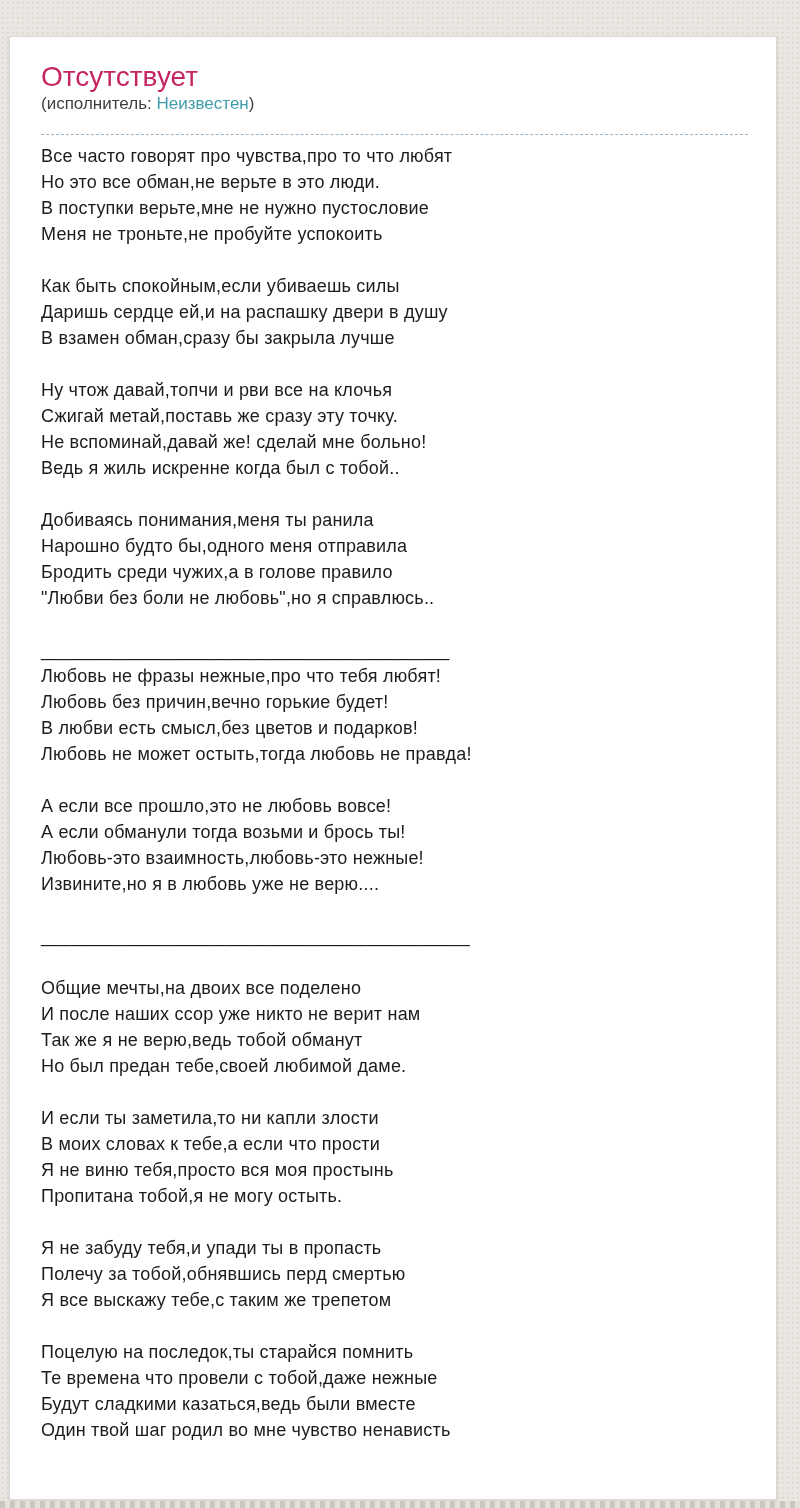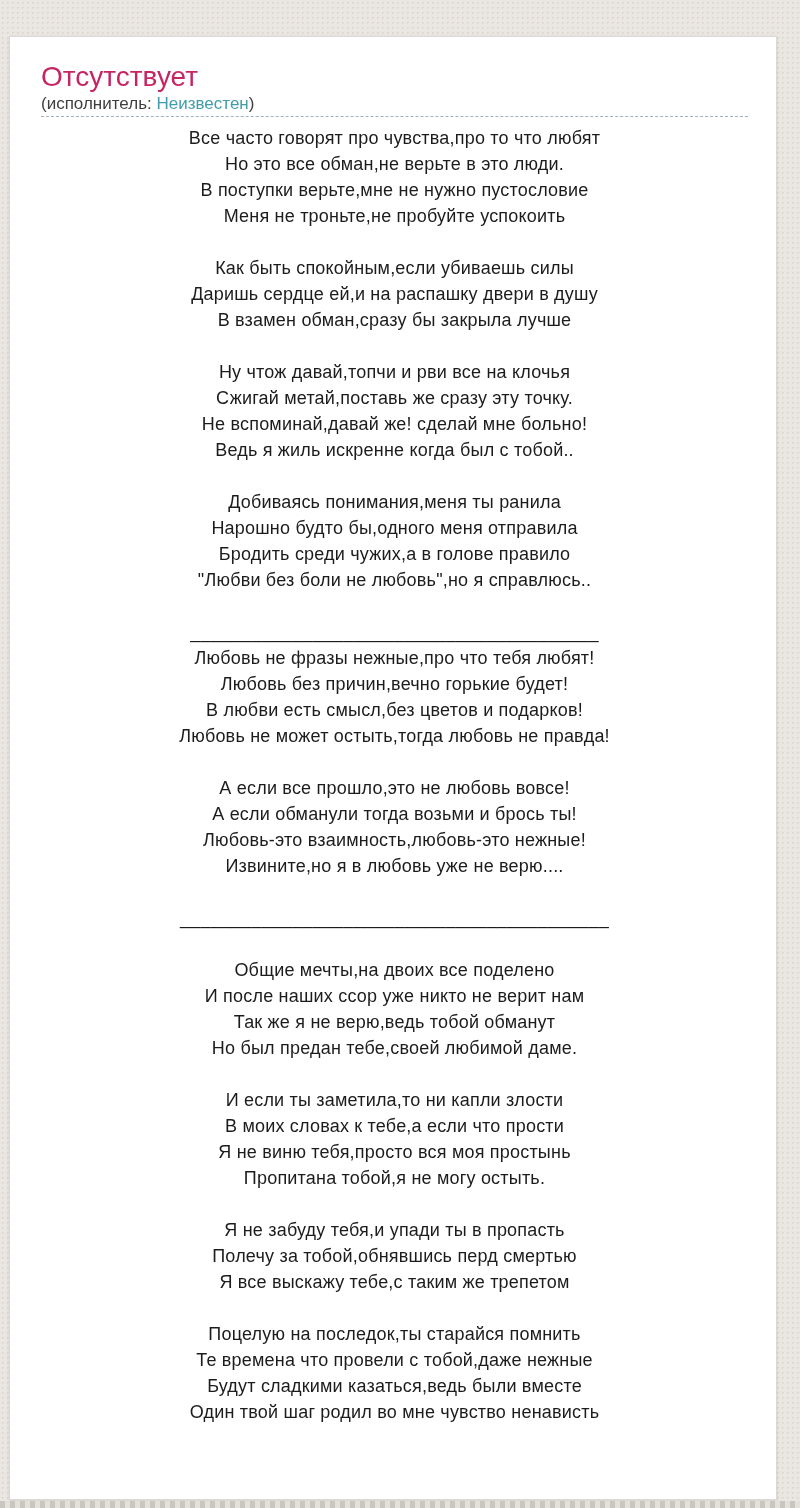--- a/index.html
+++ b/index.html
@@ -34,34 +34,33 @@
     font-size: 28px;
     line-height: 28px;
     font-weight: normal;
     color: #c62563;
   }
   .artist-line {
     margin-top: 3px;
     font-size: 17px;
     line-height: 19px;
     color: #3f3f3f;
-    padding-bottom: 3px;
+    padding-bottom: 21px;
     border-bottom: 1px dashed #9db3c4;
   }
   .artist-line a {
     color: #419dab;
     text-decoration: none;
     cursor: pointer;
   }
   .lyrics {
     margin-top: 8px;
     font-size: 18px;
     line-height: 26px;
     color: #1c1c1c;
-    text-align: center;
   }
   .lyric-line {
     height: 26px;
     white-space: pre;
     letter-spacing: 0.2px;
   }
   .footer-strip {
     position: absolute;
     left: 0;
     bottom: 0;

